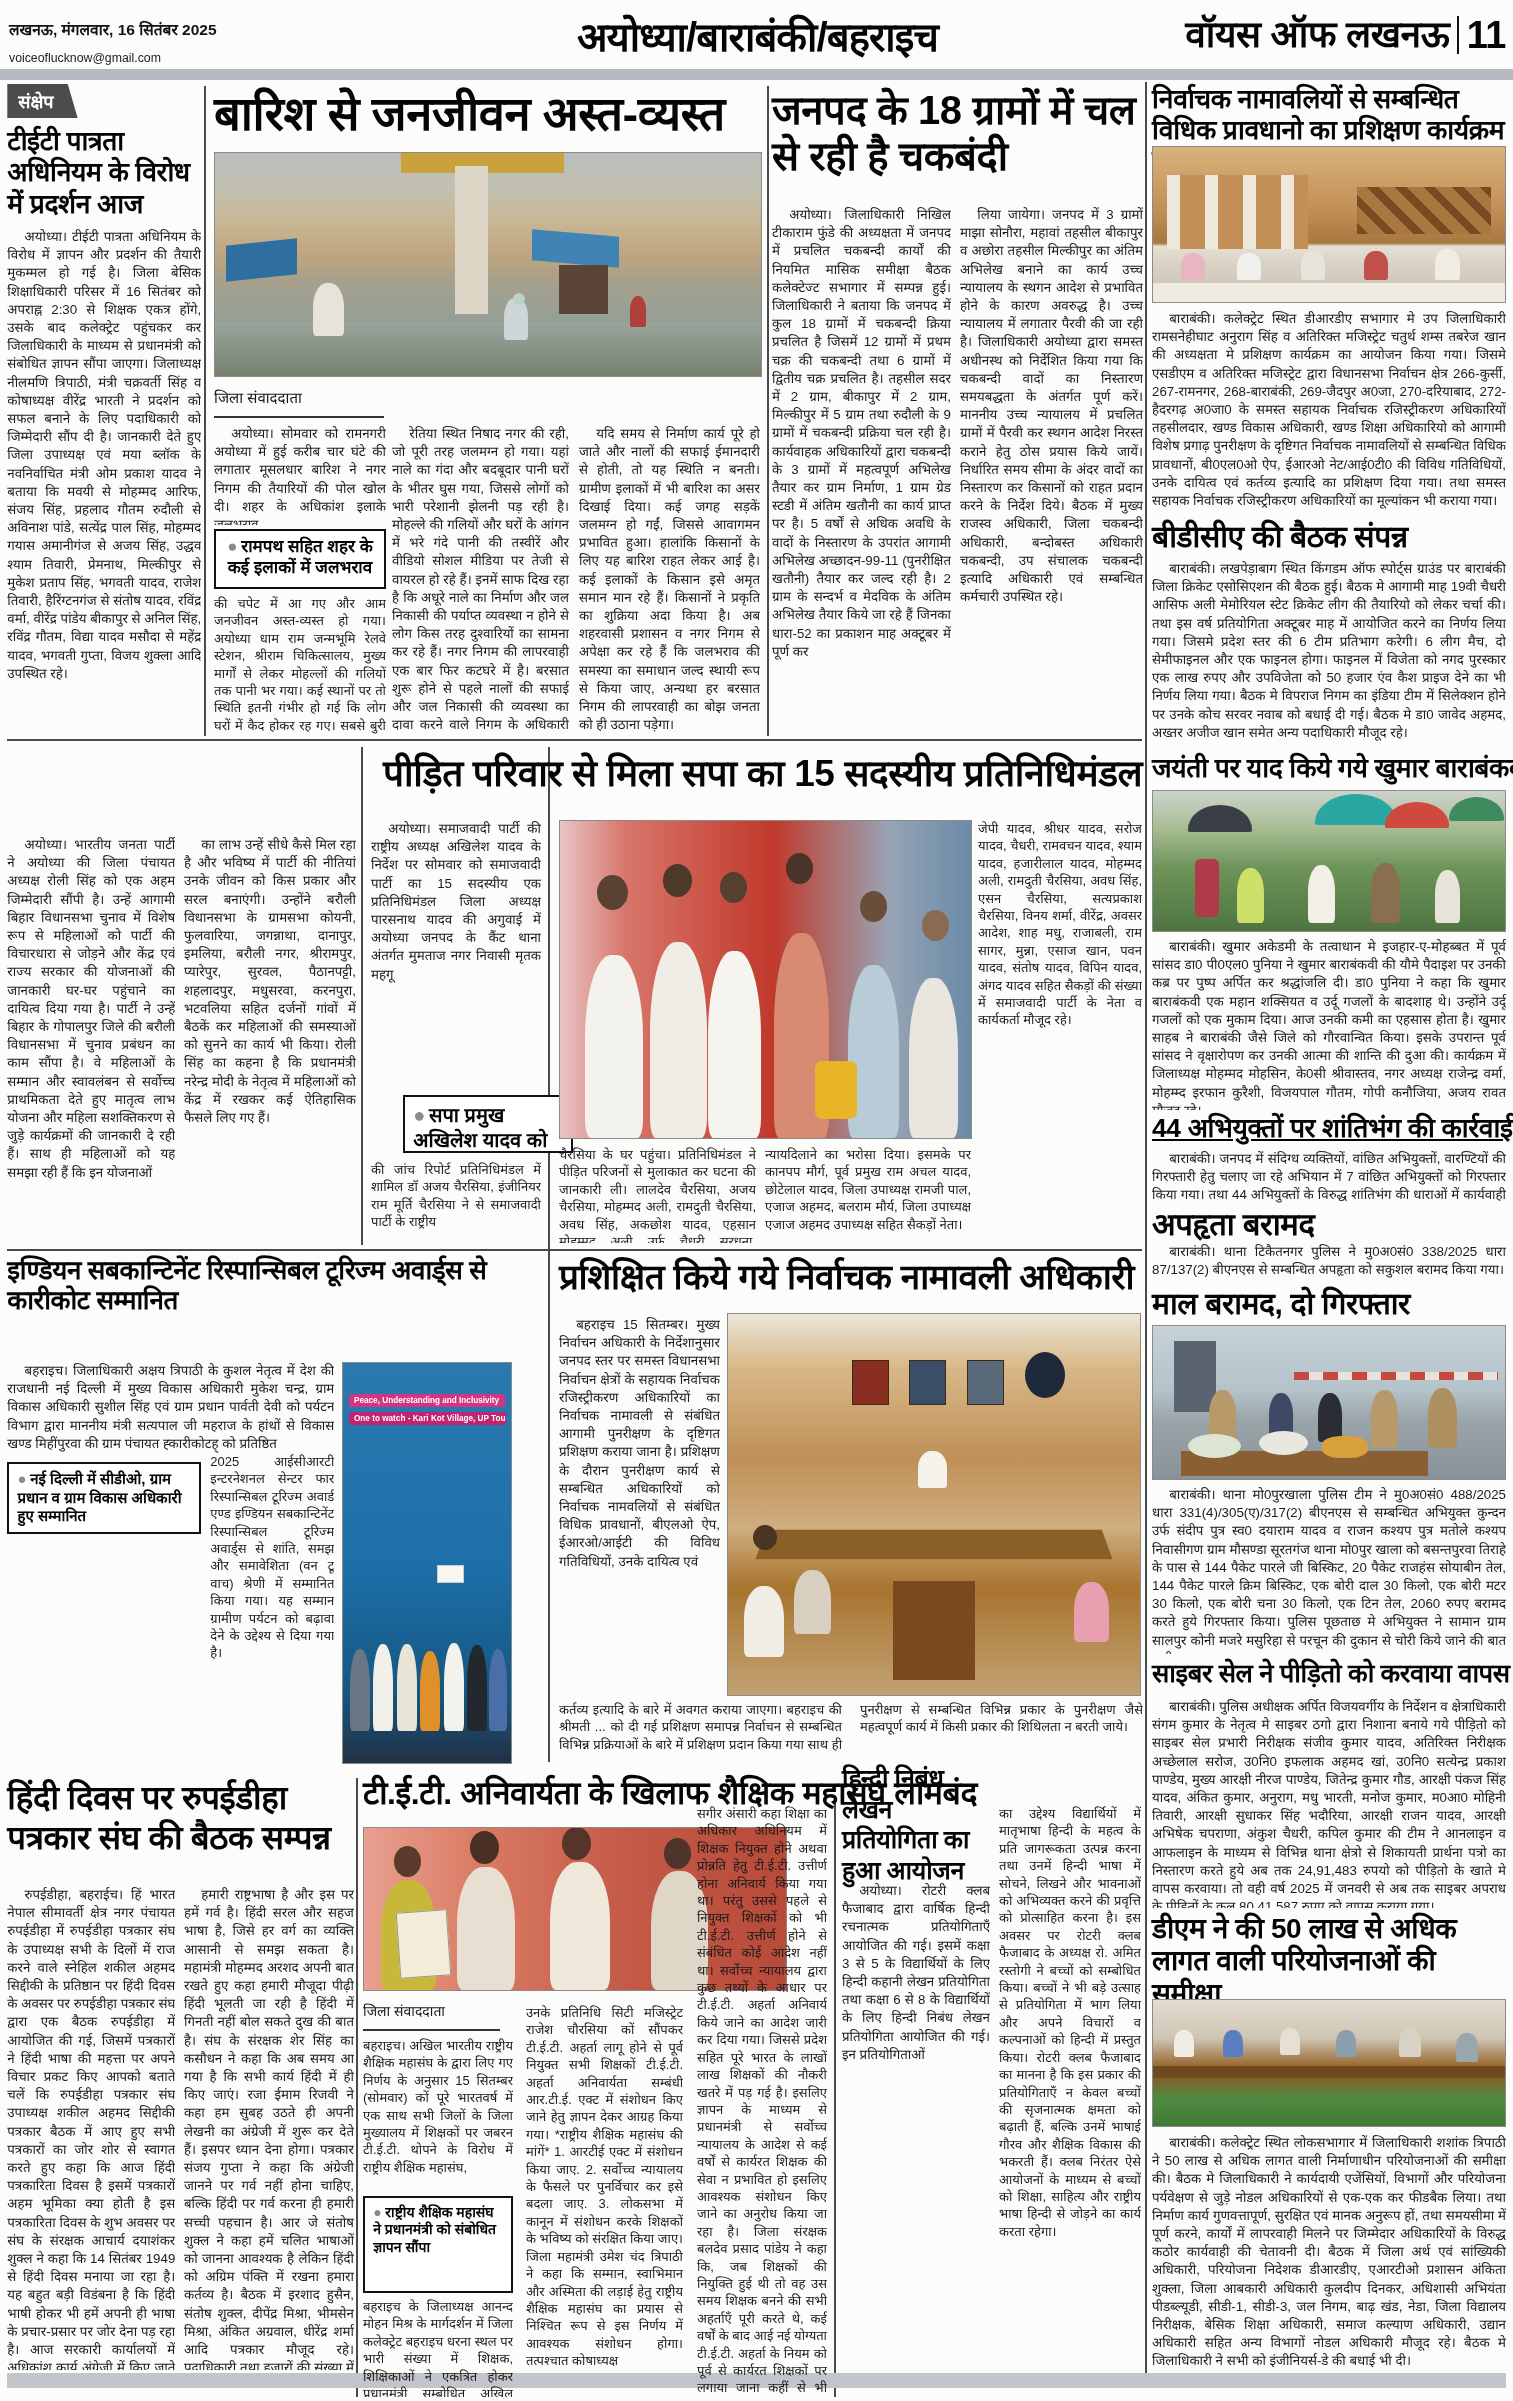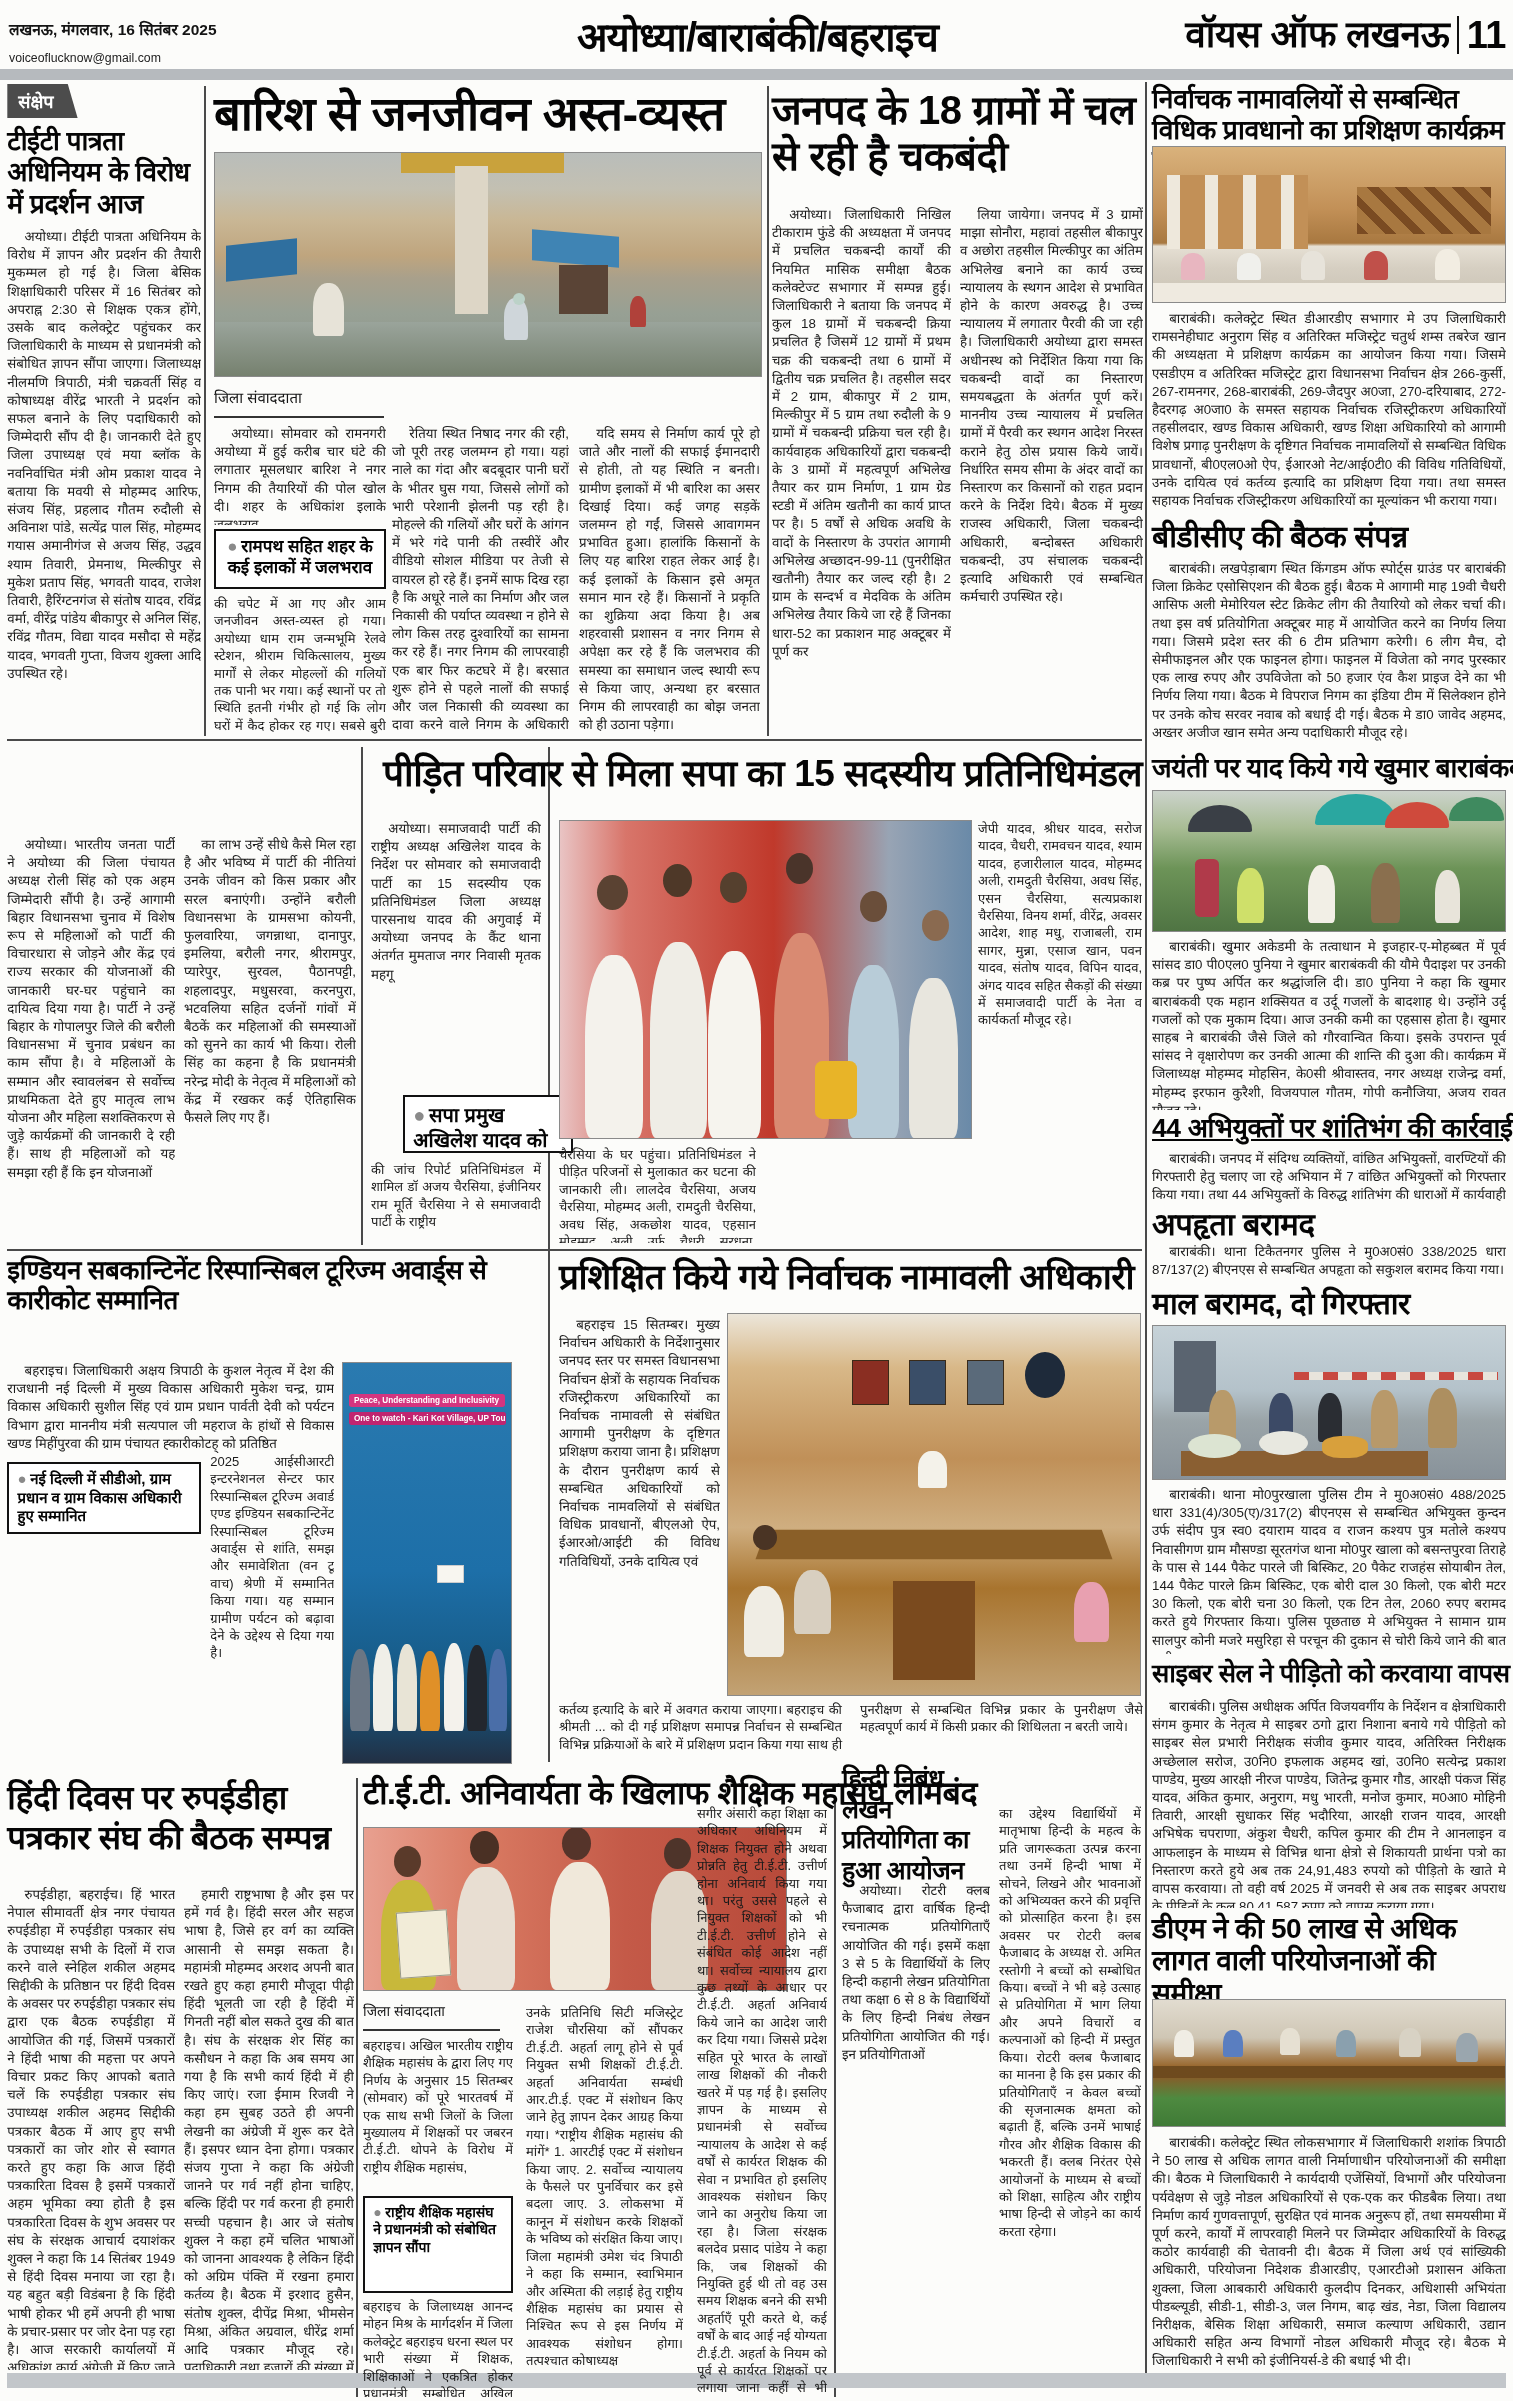--- a/index.html
+++ b/index.html
@@ -178,20 +178,21 @@
     <div class="hd" style="left:39%;bottom:74%;width:27px;height:31px;background:#55402e;"></div>
     <div class="fig" style="left:52%;bottom:0;width:55px;height:205px;background:#d98a72;"></div>
     <div class="hd" style="left:55%;bottom:80%;width:27px;height:31px;background:#4a342a;"></div>
     <div class="fig" style="left:70%;bottom:0;width:51px;height:173px;background:#b8ccd8;"></div>
     <div class="hd" style="left:73%;bottom:68%;width:27px;height:31px;background:#6a4e3a;"></div>
     <div class="fig" style="left:85%;bottom:0;width:49px;height:160px;background:#e8e6de;"></div>
     <div class="hd" style="left:88%;bottom:62%;width:27px;height:31px;background:#8a6a50;"></div>
     <div class="pl" style="left:62%;bottom:6%;width:42px;height:58px;background:#e8b428;border-radius:7.3px;"></div>
   </div>
   <div class="abs bt2" style="left:559px;top:1146px;width:197px;height:97px;">चैरसिया के घर पहुंचा। प्रतिनिधिमंडल ने पीड़ित परिजनों से मुलाकात कर घटना की जानकारी ली। लालदेव चैरसिया, अजय चैरसिया, मोहम्मद अली, रामदुती चैरसिया, अवध सिंह, अकछोश यादव, एहसान मोहम्मद अली उर्फ चैधरी सरधना, विधानसभा अध्यक्ष जय वर्मा राजू, पारसनाथ यादव, पूर्व मंत्री पवन पांडे, पूर्व मंत्री आनंद सेन यादव, पूर्व विधायक अब्बास अली जैदी उर्फ. रुश्दी मियां, हाजी फिरोज खान गब्बर,</div>
+  <div class="abs bt2" style="left:765px;top:1146px;width:206px;height:97px;">न्यायदिलाने का भरोसा दिया। इसमके पर कानपप मौर्ग, पूर्व प्रमुख राम अचल यादव, छोटेलाल यादव, जिला उपाध्यक्ष रामजी पाल, एजाज अहमद, बलराम मौर्य, जिला उपाध्यक्ष एजाज अहमद उपाध्यक्ष सहित सैकड़ों नेता।</div>
   <div class="abs bt2" style="left:978px;top:820px;width:164px;height:424px;">जेपी यादव, श्रीधर यादव, सरोज यादव, चैधरी, रामवचन यादव, श्याम यादव, हजारीलाल यादव, मोहम्मद अली, रामदुती चैरसिया, अवध सिंह, एसन चैरसिया, सत्यप्रकाश चैरसिया, विनय शर्मा, वीरेंद्र, अवसर आदेश, शाह मधु, राजाबली, राम सागर, मुन्ना, एसाज खान, पवन यादव, संतोष यादव, विपिन यादव, अंगद यादव सहित सैकड़ों की संख्या में समाजवादी पार्टी के नेता व कार्यकर्ता मौजूद रहे।</div>
 
   <div class="abs hl" style="left:7.3px;top:1256px;width:507px;font-size:26px;line-height:1.14;">इण्डियन सबकान्टिनेंट रिस्पान्सिबल टूरिज्म अवार्ड्स से कारीकोट सम्मानित</div>
   <div class="abs" style="left:7.3px;top:1362px;width:327px;height:402px;overflow:hidden;">
     <div class="bt" style="height:auto;">बहराइच। जिलाधिकारी अक्षय त्रिपाठी के कुशल नेतृत्व में देश की राजधानी नई दिल्ली में मुख्य विकास अधिकारी मुकेश चन्द्र, ग्राम विकास अधिकारी सुशील सिंह एवं ग्राम प्रधान पार्वती देवी को पर्यटन विभाग द्वारा माननीय मंत्री सत्यपाल जी महराज के हांथों से विकास खण्ड मिहींपुरवा की ग्राम पंचायत ह्कारीकोटह् को प्रतिष्ठित</div>
     <div class="boxh" style="width:194px;margin:9px 9px 5.5px 0;float:left;font-size:15px;">
       <span class="dot">●</span><span>नई दिल्ली में सीडीओ, ग्राम प्रधान व ग्राम विकास अधिकारी हुए सम्मानित</span>
     </div>
     <div class="bt2">2025 आईसीआरटी इन्टरनेशनल सेन्टर फार रिस्पान्सिबल टूरिज्म अवार्ड एण्ड इण्डियन सबकान्टिनेंट रिस्पान्सिबल टूरिज्म अवार्ड्स से शांति, समझ और समावेशिता (वन टू वाच) श्रेणी में सम्मानित किया गया। यह सम्मान ग्रामीण पर्यटन को बढ़ावा देने के उद्देश्य से दिया गया है।</div>
   </div>

